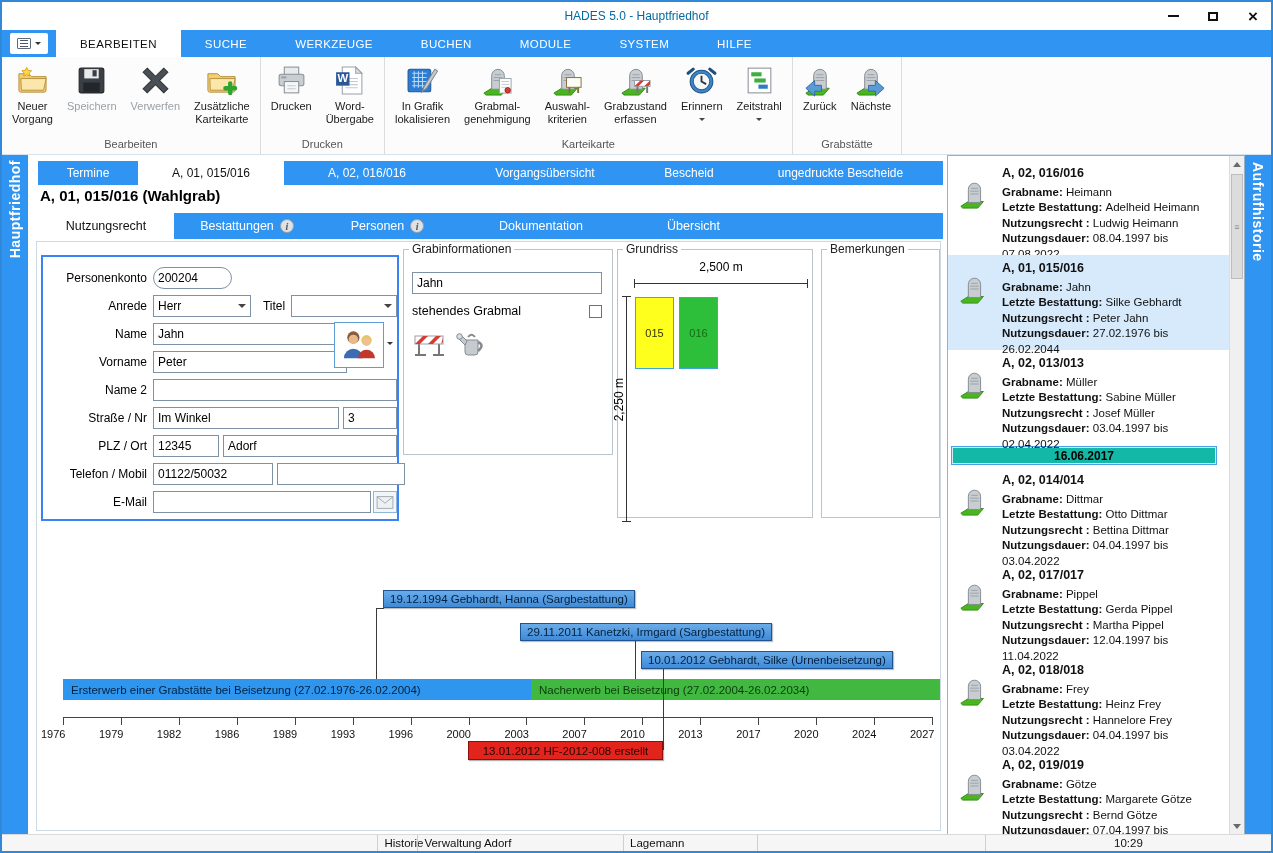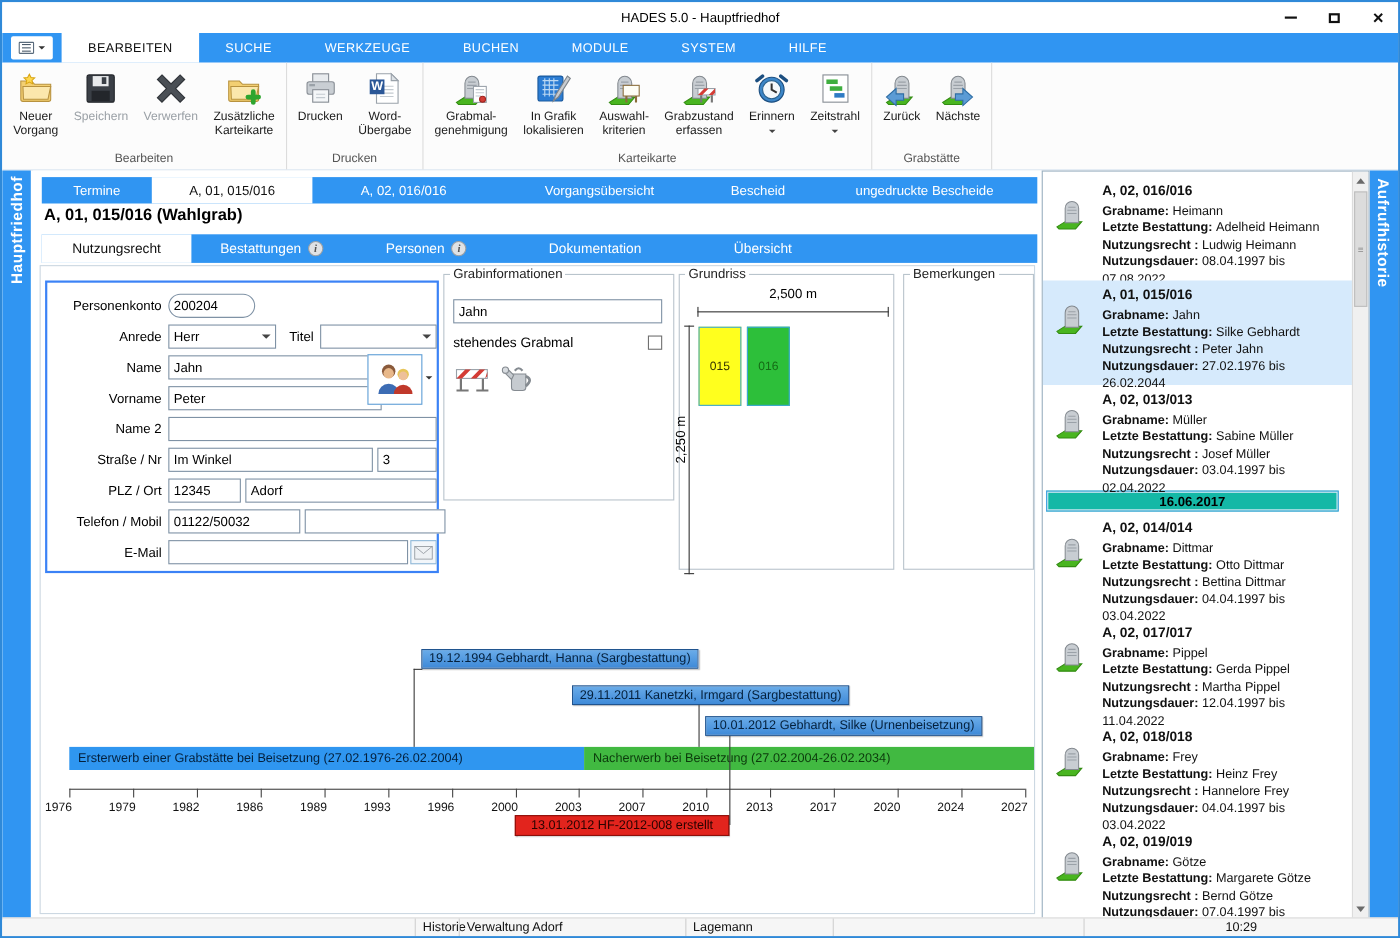--- a/index.html
+++ b/index.html
@@ -2,21 +2,21 @@
 <html><head>
 <meta charset="utf-8">
 <style>
   html,body{margin:0;padding:0;background:#e8e8e8}
   *{box-sizing:border-box}
   .window{position:relative;width:1273px;height:853px;border:2px solid #2f89d8;background:#fff;
     font-family:"Liberation Sans",sans-serif;overflow:hidden}
 
   
   .titlebar{position:absolute;left:0;top:0;right:0;height:28px;background:#fff;display:flex;align-items:center;justify-content:center}
-  .title{font-size:12px;color:#000000}
+  .title{font-size:12px;color:#0369a1}
   .wcontrols{position:absolute;right:10px;top:0;height:28px;display:flex;align-items:center;gap:24px}
   .wc{width:16px;height:16px;display:flex;align-items:center;justify-content:center;color:#111}
   .wc-min i{display:block;width:11px;height:2px;background:#111}
   .wc-max i{display:block;width:10px;height:9px;border:2px solid #111}
   .wc-close{font-size:17px;line-height:1;font-weight:bold}
 
   
   .menurow{position:absolute;left:0;top:28px;right:0;height:27px;background:#3095f2;display:flex;align-items:stretch}
   .appbtn{width:38px;height:21px;background:#fff;border-radius:2px;margin:3px 8px;display:flex;align-items:center;justify-content:center;gap:4px}
   .applines{display:flex;flex-direction:column;gap:2px;border:1px solid #5a6b7c;padding:1px 2px;border-radius:1px}
@@ -265,45 +265,45 @@
               <div>Übergabe</div>
             </div>
           </div>
         </div>
         <div class="rgl">Drucken</div>
       </div>
       <div class="rgroup">
         <div class="rbtns">
           <div class="rbtn">
             <div class="ricon">
+              <svg viewBox="0 0 32 32">
+                <rect x="2" y="5" width="22" height="22" rx="2" fill="#2b7cd3" stroke="#1b5a9e"></rect>
+                <path d="M6 9 h14 M6 13 h14 M6 17 h14 M6 21 h14 M8 7 v16 M12 7 v16 M16 7 v16" stroke="#bcd8f2"></path>
+                <path d="M28 5 L18 21 l-2.5 6 4.5 -3.5 L30.5 7z" fill="#c8ccd0" stroke="#7d848b"></path>
+              </svg>
+            </div>
+            <div class="rlabel">
+              <div>In Grafik</div>
+              <div>lokalisieren</div>
+            </div>
+          </div>
+          <div class="rbtn">
+            <div class="ricon">
               <svg viewBox="0 0 34 32">
                 <path d="M3 29 l8 -5 h16 l-6 7 H5z" fill="#49b520" stroke="#338c12"></path>
                 <path d="M11 25 V11 a6.5 6.5 0 0 1 13 0 V25z" fill="#c8cdd2" stroke="#83898f"></path>
                 <path d="M14 10 h7 M13 13 h9 M13 16 h9" stroke="#9aa1a8" fill="none"></path>
                 <rect x="19" y="14" width="12" height="15" fill="#fff" stroke="#9aa2aa"></rect>
                 <path d="M21 17 h8 M21 20 h8 M21 23 h5" stroke="#c3cad0"></path>
                 <circle cx="27.5" cy="26" r="2.8" fill="#d43c35" stroke="#a02520"></circle>
               </svg>
             </div>
             <div class="rlabel">
               <div>Grabmal-</div>
               <div>genehmigung</div>
-            </div>
-          </div>
-          <div class="rbtn">
-            <div class="ricon">
-              <svg viewBox="0 0 32 32">
-                <rect x="2" y="5" width="22" height="22" rx="2" fill="#2b7cd3" stroke="#1b5a9e"></rect>
-                <path d="M6 9 h14 M6 13 h14 M6 17 h14 M6 21 h14 M8 7 v16 M12 7 v16 M16 7 v16" stroke="#bcd8f2"></path>
-                <path d="M28 5 L18 21 l-2.5 6 4.5 -3.5 L30.5 7z" fill="#c8ccd0" stroke="#7d848b"></path>
-              </svg>
-            </div>
-            <div class="rlabel">
-              <div>In Grafik</div>
-              <div>lokalisieren</div>
             </div>
           </div>
           <div class="rbtn">
             <div class="ricon">
               <svg viewBox="0 0 34 32">
                 <path d="M3 29 l8 -5 h16 l-6 7 H5z" fill="#49b520" stroke="#338c12"></path>
                 <path d="M11 25 V11 a6.5 6.5 0 0 1 13 0 V25z" fill="#c8cdd2" stroke="#83898f"></path>
                 <path d="M14 10 h7 M13 13 h9 M13 16 h9" stroke="#9aa1a8" fill="none"></path>
                 <rect x="16" y="13" width="15" height="10" fill="#fdfdf5" stroke="#8a6d3b"></rect>
                 <path d="M19 23 v6 M28 23 v6" stroke="#8a6d3b" stroke-width="2"></path>

